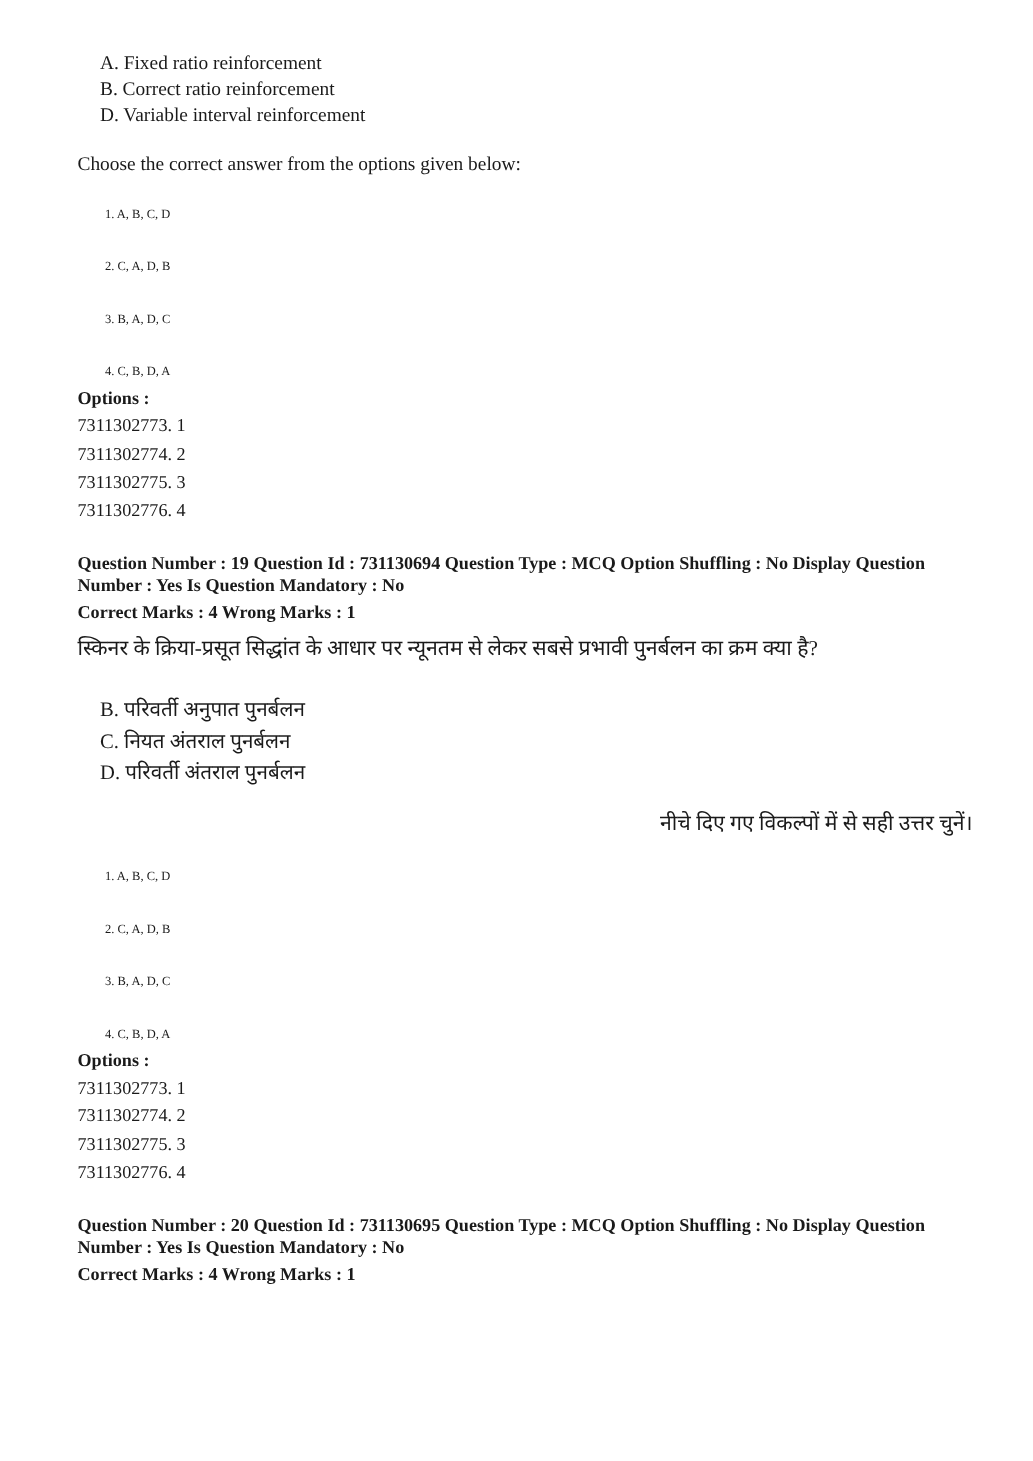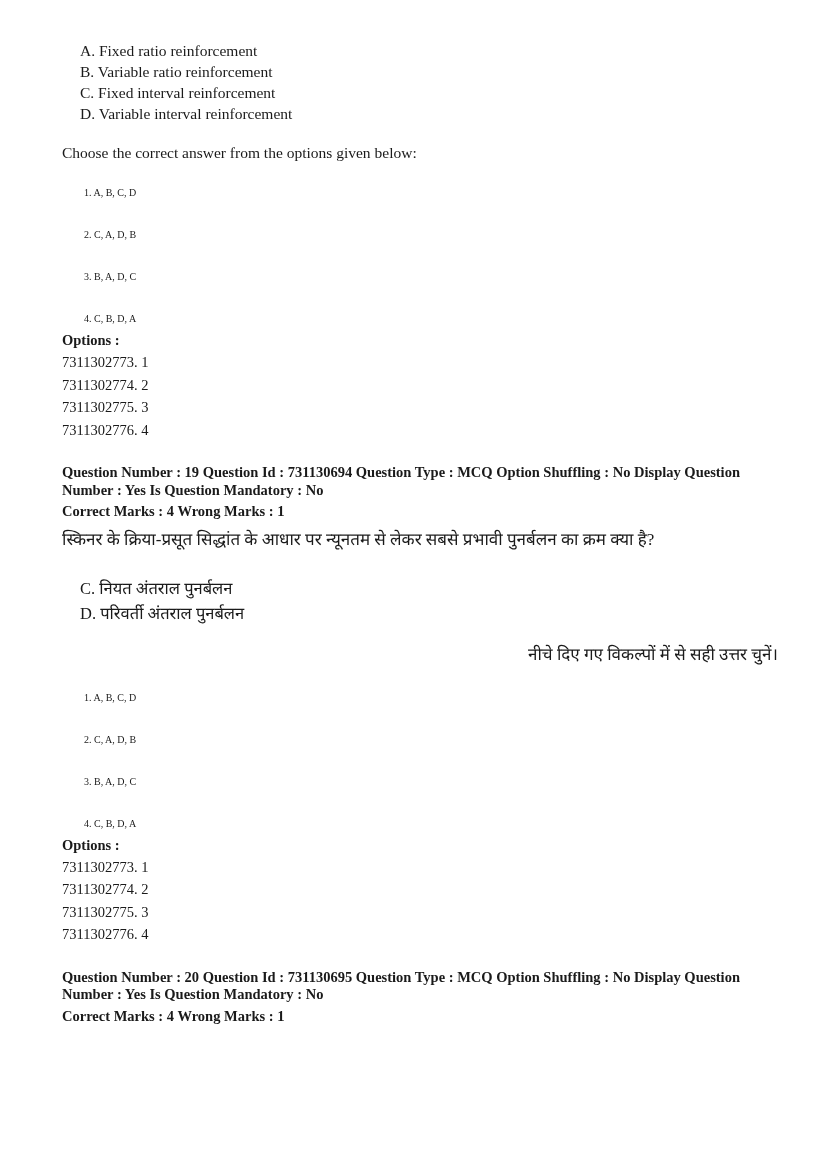--- a/index.html
+++ b/index.html
@@ -75,22 +75,21 @@
   }
 </style>
 </head>
 <body>
 
 <div class="page">
 
 
   <div class="item-list">
     <div class="item">A. Fixed ratio reinforcement</div>
-    <div class="item">B. Variable ratio reinforcement</div>
-    <div class="item">C. Fixed interval reinforcement</div>
+    <div class="item">B. Correct ratio reinforcement</div>
     <div class="item">D. Variable interval reinforcement</div>
   </div>
 
   <p class="instruction">Choose the correct answer from the options given below:</p>
 
   <div class="choices">
     <div class="choice">1. A, B, C, D</div>
     <div class="choice">2. C, A, D, B</div>
     <div class="choice">3. B, A, D, C</div>
     <div class="choice last">4. C, B, D, A</div>
@@ -105,20 +104,21 @@
   </div>
 
   <div class="meta-block">
     <p class="meta-header">Question Number : 19 Question Id : 731130694 Question Type : MCQ Option Shuffling : No Display Question Number : Yes Is Question Mandatory : No</p>
     <p class="meta-marks">Correct Marks : 4 Wrong Marks : 1</p>
   </div>
 
   <p class="hindi-q" lang="hi">स्किनर के क्रिया-प्रसूत सिद्धांत के आधार पर न्यूनतम से लेकर सबसे प्रभावी पुनर्बलन का क्रम क्या है?</p>
 
   <div class="hindi-list">
+    <div class="hindi-item" lang="hi">B. परिवर्ती अनुपात पुनर्बलन</div>
     <div class="hindi-item" lang="hi">C. नियत अंतराल पुनर्बलन</div>
     <div class="hindi-item" lang="hi">D. परिवर्ती अंतराल पुनर्बलन</div>
   </div>
 
   <p class="hindi-instruction" lang="hi">नीचे दिए गए विकल्पों में से सही उत्तर चुनें।</p>
 
   <div class="choices">
     <div class="choice">1. A, B, C, D</div>
     <div class="choice">2. C, A, D, B</div>
     <div class="choice">3. B, A, D, C</div>

